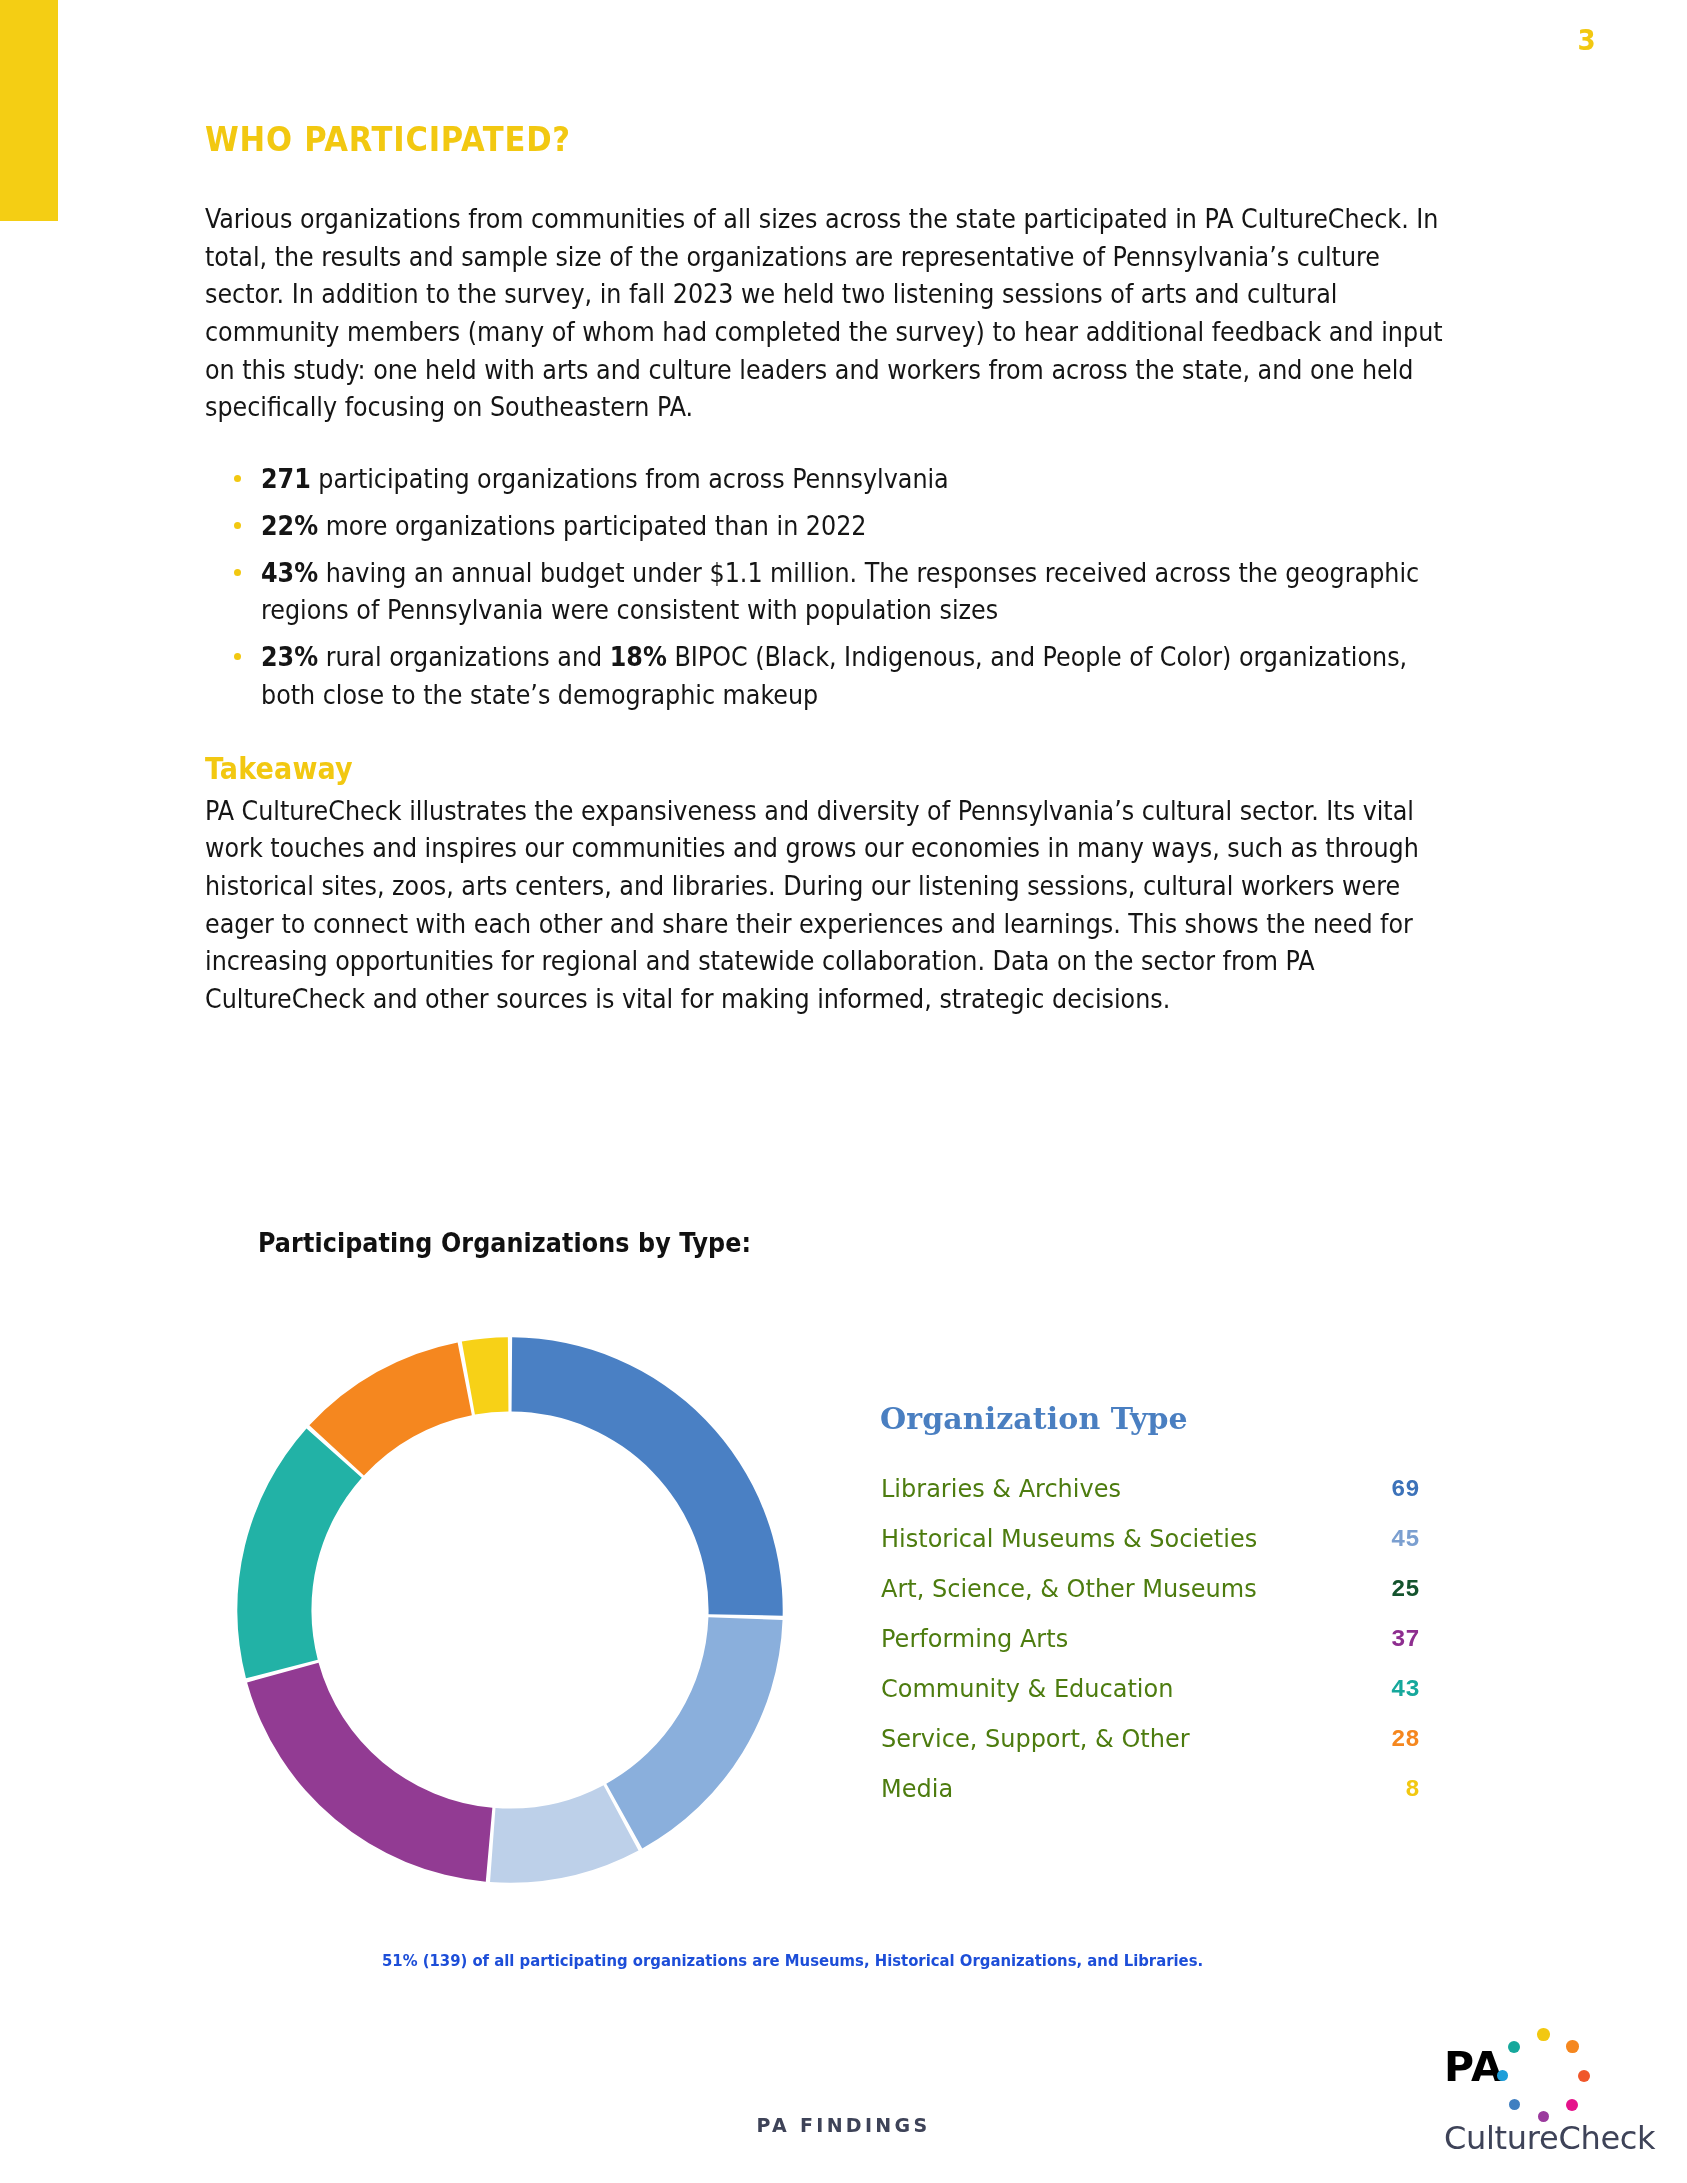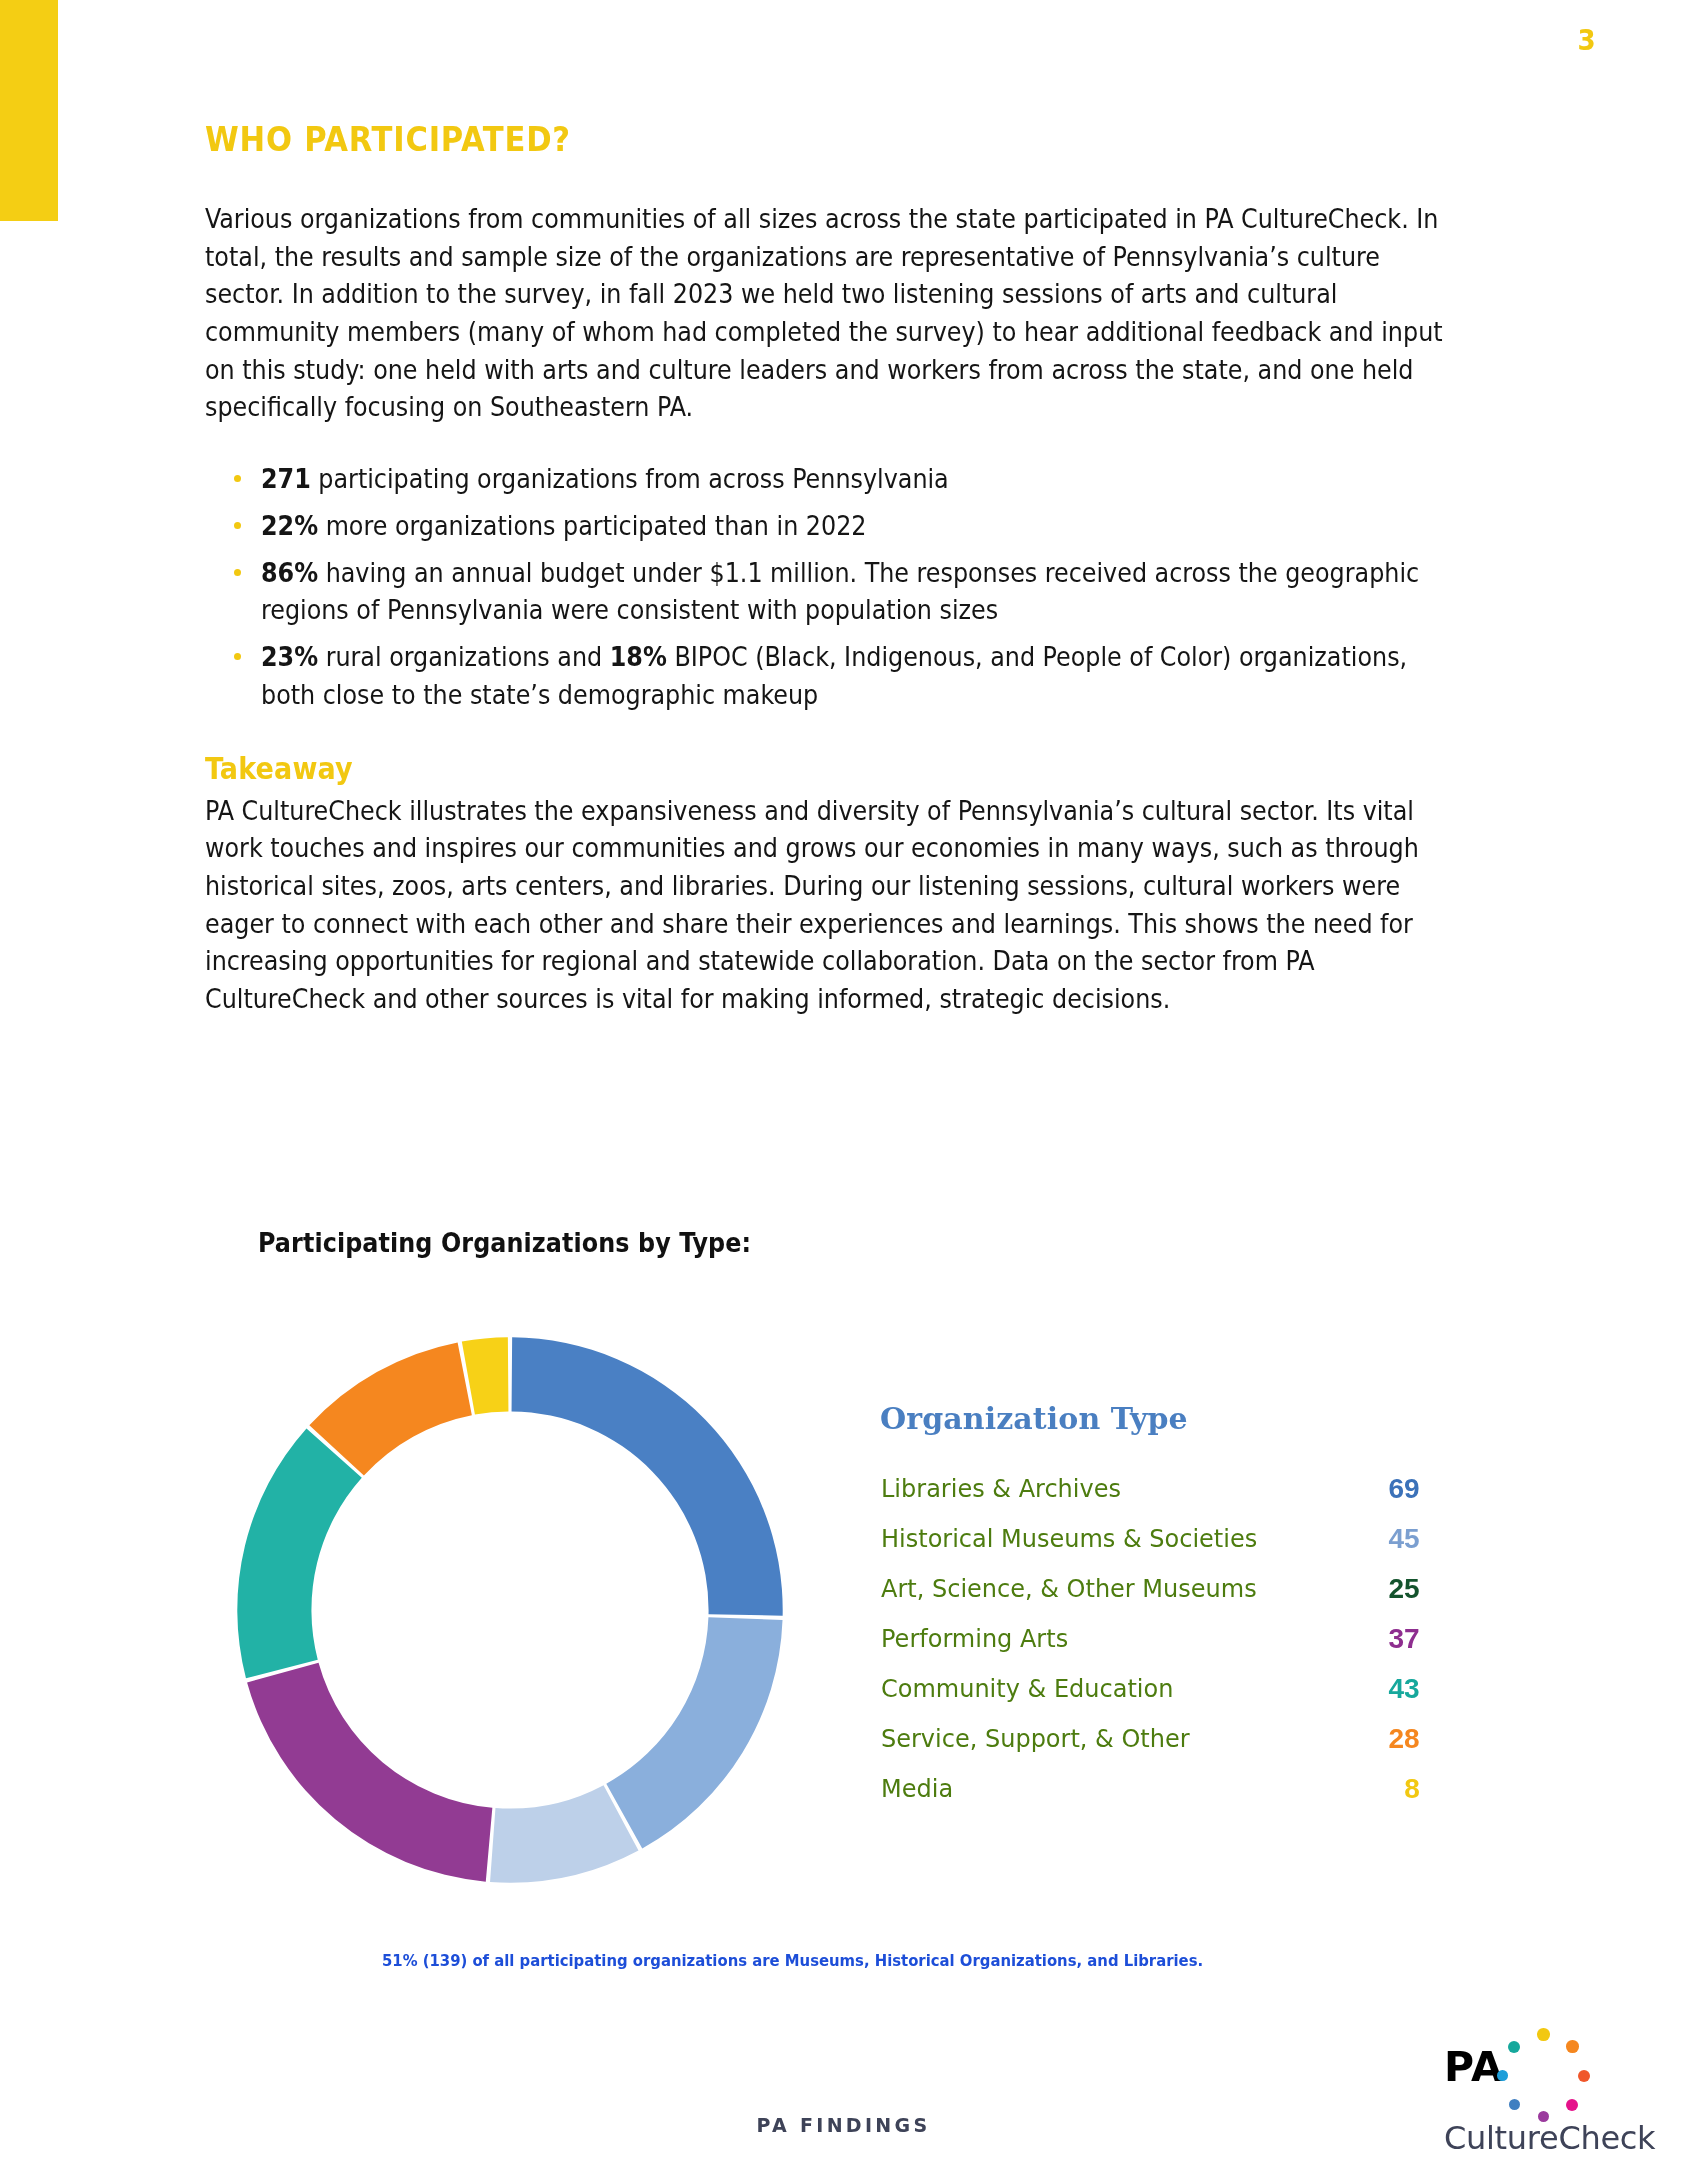--- a/index.html
+++ b/index.html
@@ -160,26 +160,26 @@
   }
   .legend-label {
     font-size: 24px;
     color: #4d7c0f;
     font-weight: 400;
     text-align: left;
     vertical-align: middle;
     font-family: "DejaVu Sans", "Liberation Sans", sans-serif;
   }
   .legend-value {
-    font-size: 28px;
+    font-size: 24px;
     font-weight: 700;
     text-align: right;
     vertical-align: middle;
     padding-right: 9.3px;
-    font-family: Liberation Sans, sans-serif;
+    font-family: Liberation Mono, monospace;
   }
 
   .chart-caption {
     position: absolute;
     left: 177px;
     top: 724px;
     font-size: 16.5px;
     font-weight: 700;
     color: #1d4ed8;
     white-space: nowrap;
@@ -248,21 +248,21 @@
 
 <div class="content">
 
   <h1 class="section-title">WHO PARTICIPATED?</h1>
 
   <p class="body-text">Various organizations from communities of all sizes across the state participated in PA CultureCheck. In total, the results and sample size of the organizations are representative of Pennsylvania’s culture sector. In addition to the survey, in fall 2023 we held two listening sessions of arts and cultural community members (many of whom had completed the survey) to hear additional feedback and input on this study: one held with arts and culture leaders and workers from across the state, and one held specifically focusing on Southeastern PA.</p>
 
   <ul class="bullets">
     <li><span class="lead">271</span><span> participating organizations from across Pennsylvania</span></li>
     <li><span class="lead">22%</span><span> more organizations participated than in 2022</span></li>
-    <li><span class="lead">86%</span><span> having an annual budget under $1.1 million. The responses received across the geographic regions of Pennsylvania were consistent with population sizes</span></li>
+    <li><span class="lead">43%</span><span> having an annual budget under $1.1 million. The responses received across the geographic regions of Pennsylvania were consistent with population sizes</span></li>
     <li><span class="lead">23%</span><span> rural organizations and </span><span class="lead">18%</span><span> BIPOC (Black, Indigenous, and People of Color) organizations, both close to the state’s demographic makeup</span></li>
   </ul>
 
   <h2 class="takeaway-title">Takeaway</h2>
   <p class="takeaway-body">PA CultureCheck illustrates the expansiveness and diversity of Pennsylvania’s cultural sector. Its vital work touches and inspires our communities and grows our economies in many ways, such as through historical sites, zoos, arts centers, and libraries. During our listening sessions, cultural workers were eager to connect with each other and share their experiences and learnings. This shows the need for increasing opportunities for regional and statewide collaboration. Data on the sector from PA CultureCheck and other sources is vital for making informed, strategic decisions.</p>
 
 </div>
 
 <div class="chart-block">
 

